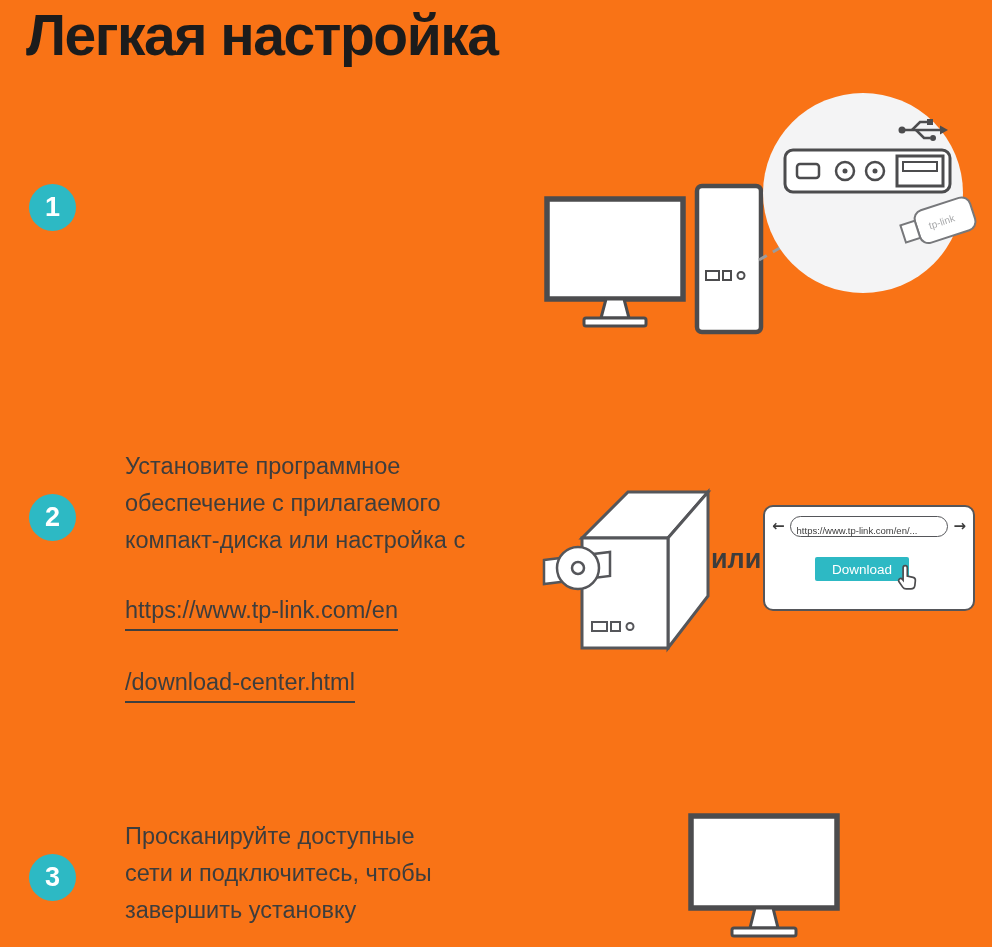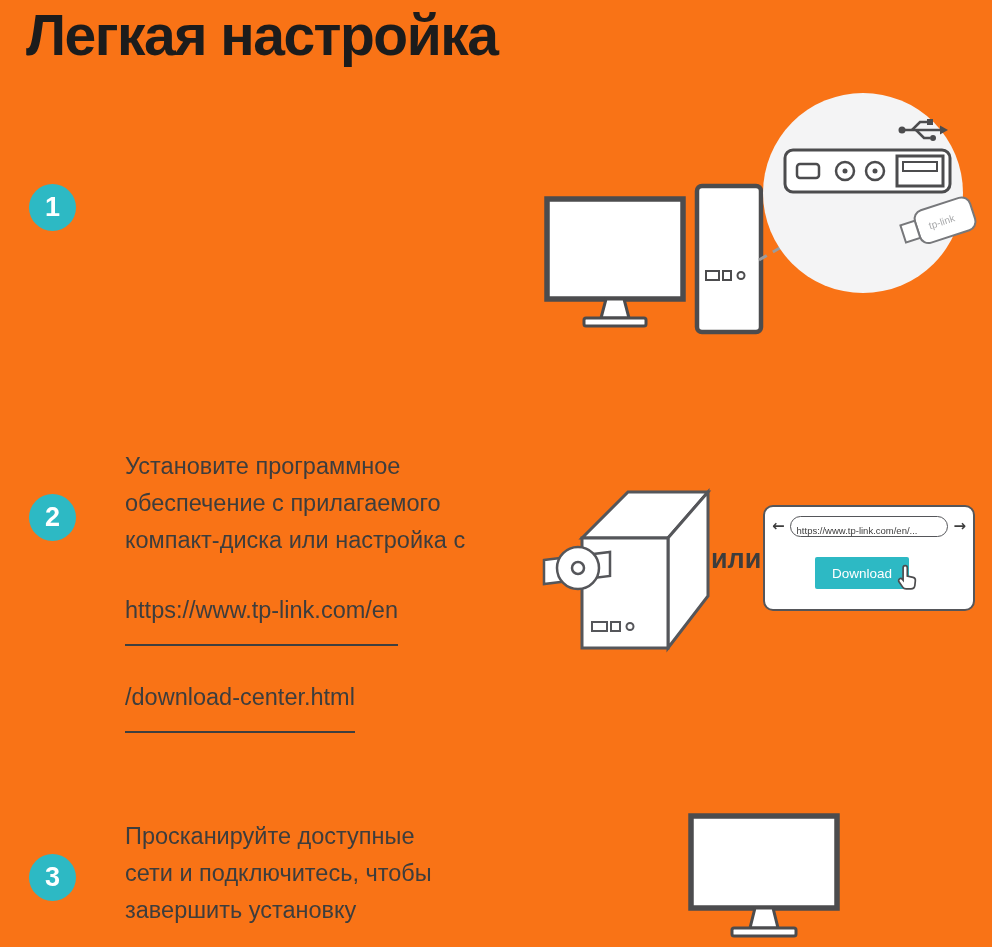--- a/index.html
+++ b/index.html
@@ -9,35 +9,35 @@
 
   .title { position:absolute; left:26px; top:2px; font-size:57px; font-weight:700;
            color:#1c1c1c; letter-spacing:-1.5px; }
 
   .badge { position:absolute; left:29px; width:47px; height:47px; border-radius:50%;
            background:#2db9c4; color:#fff; font-size:27px; font-weight:700;
            display:flex; align-items:center; justify-content:center; }
 
   .step-text { position:absolute; left:125px; font-size:23.5px; line-height:37px; color:#3d3d3d; }
   .link-row { margin-top:8px; }
-  .link-line { display:inline-block; border-bottom:2px solid #3f3f3f; padding-bottom:20px; line-height:28px;margin-top:29px; }
+  .link-line { display:inline-block; border-bottom:2px solid #3f3f3f; padding-bottom:5px; line-height:28px;margin-top:29px; }
 
   .abs { position:absolute; }
 
   .or-label { position:absolute; left:711px; top:544px; font-size:27px; font-weight:600; color:#3d3d3d;text-align:center; }
 
   .browser { position:absolute; left:763px; top:505px; width:212px; height:106px;
              border:2.5px solid #55565a; border-radius:10px; background:#fff; }
   .browser-row { display:flex; align-items:center; gap:5px; padding:9px 7px 0 7px; }
   .nav-arrow { font-family:"DejaVu Sans", sans-serif; font-size:15px; font-weight:700;
                color:#3d3d3d; line-height:1; }
   .url-pill { flex:1; border:1.5px solid #55565a; border-radius:11px; height:21px;
               font-size:9.5px; color:#3d3d3d; display:flex; align-items:flex-end;
               padding:0 6px; white-space:nowrap; overflow:hidden; }
-  .dl-btn { position:absolute; left:50px; top:50px; width:94px; height:32px; background:#2db9c4;
+  .dl-btn { position:absolute; left:50px; top:50px; width:94px; height:24px; background:#2db9c4;
             color:#fff; font-size:13.5px; display:flex; align-items:center; justify-content:center;
             border-radius:2px; }
   .hand { position:absolute; left:131px; top:57px; }
 </style>
 </head>
 <body>
 
 <div class="canvas">
 
   <div class="title">Легкая настройка</div>

